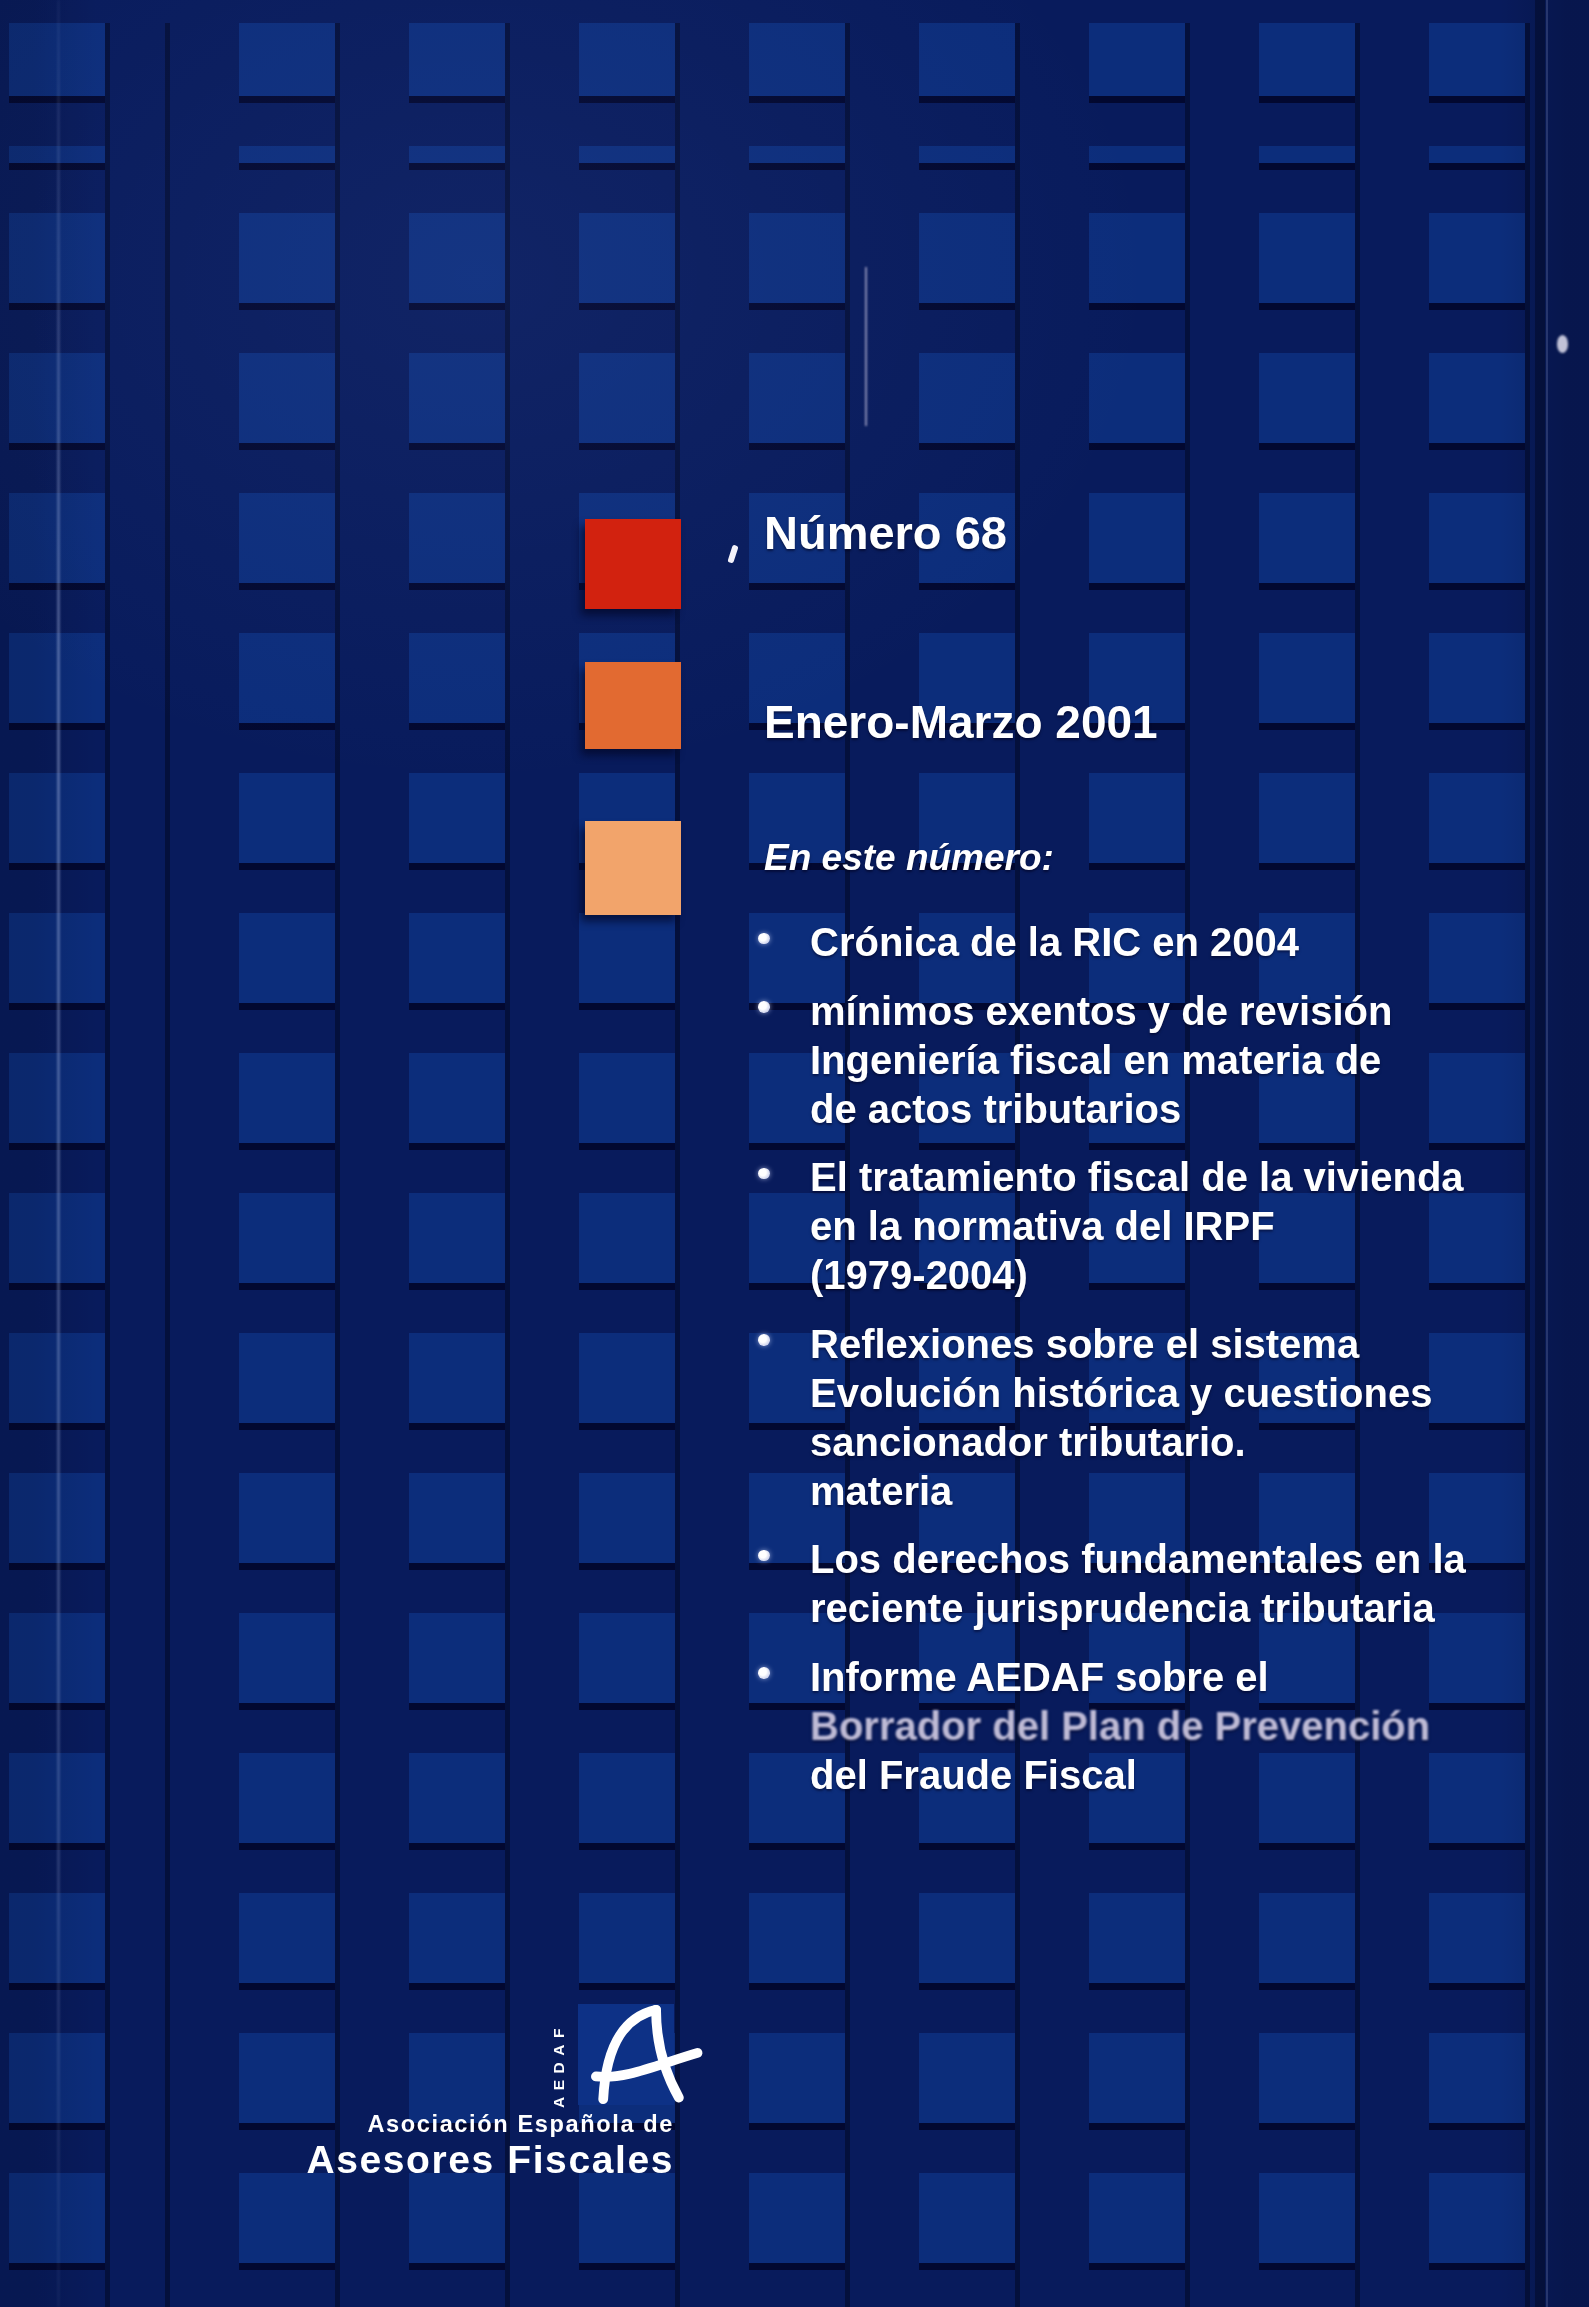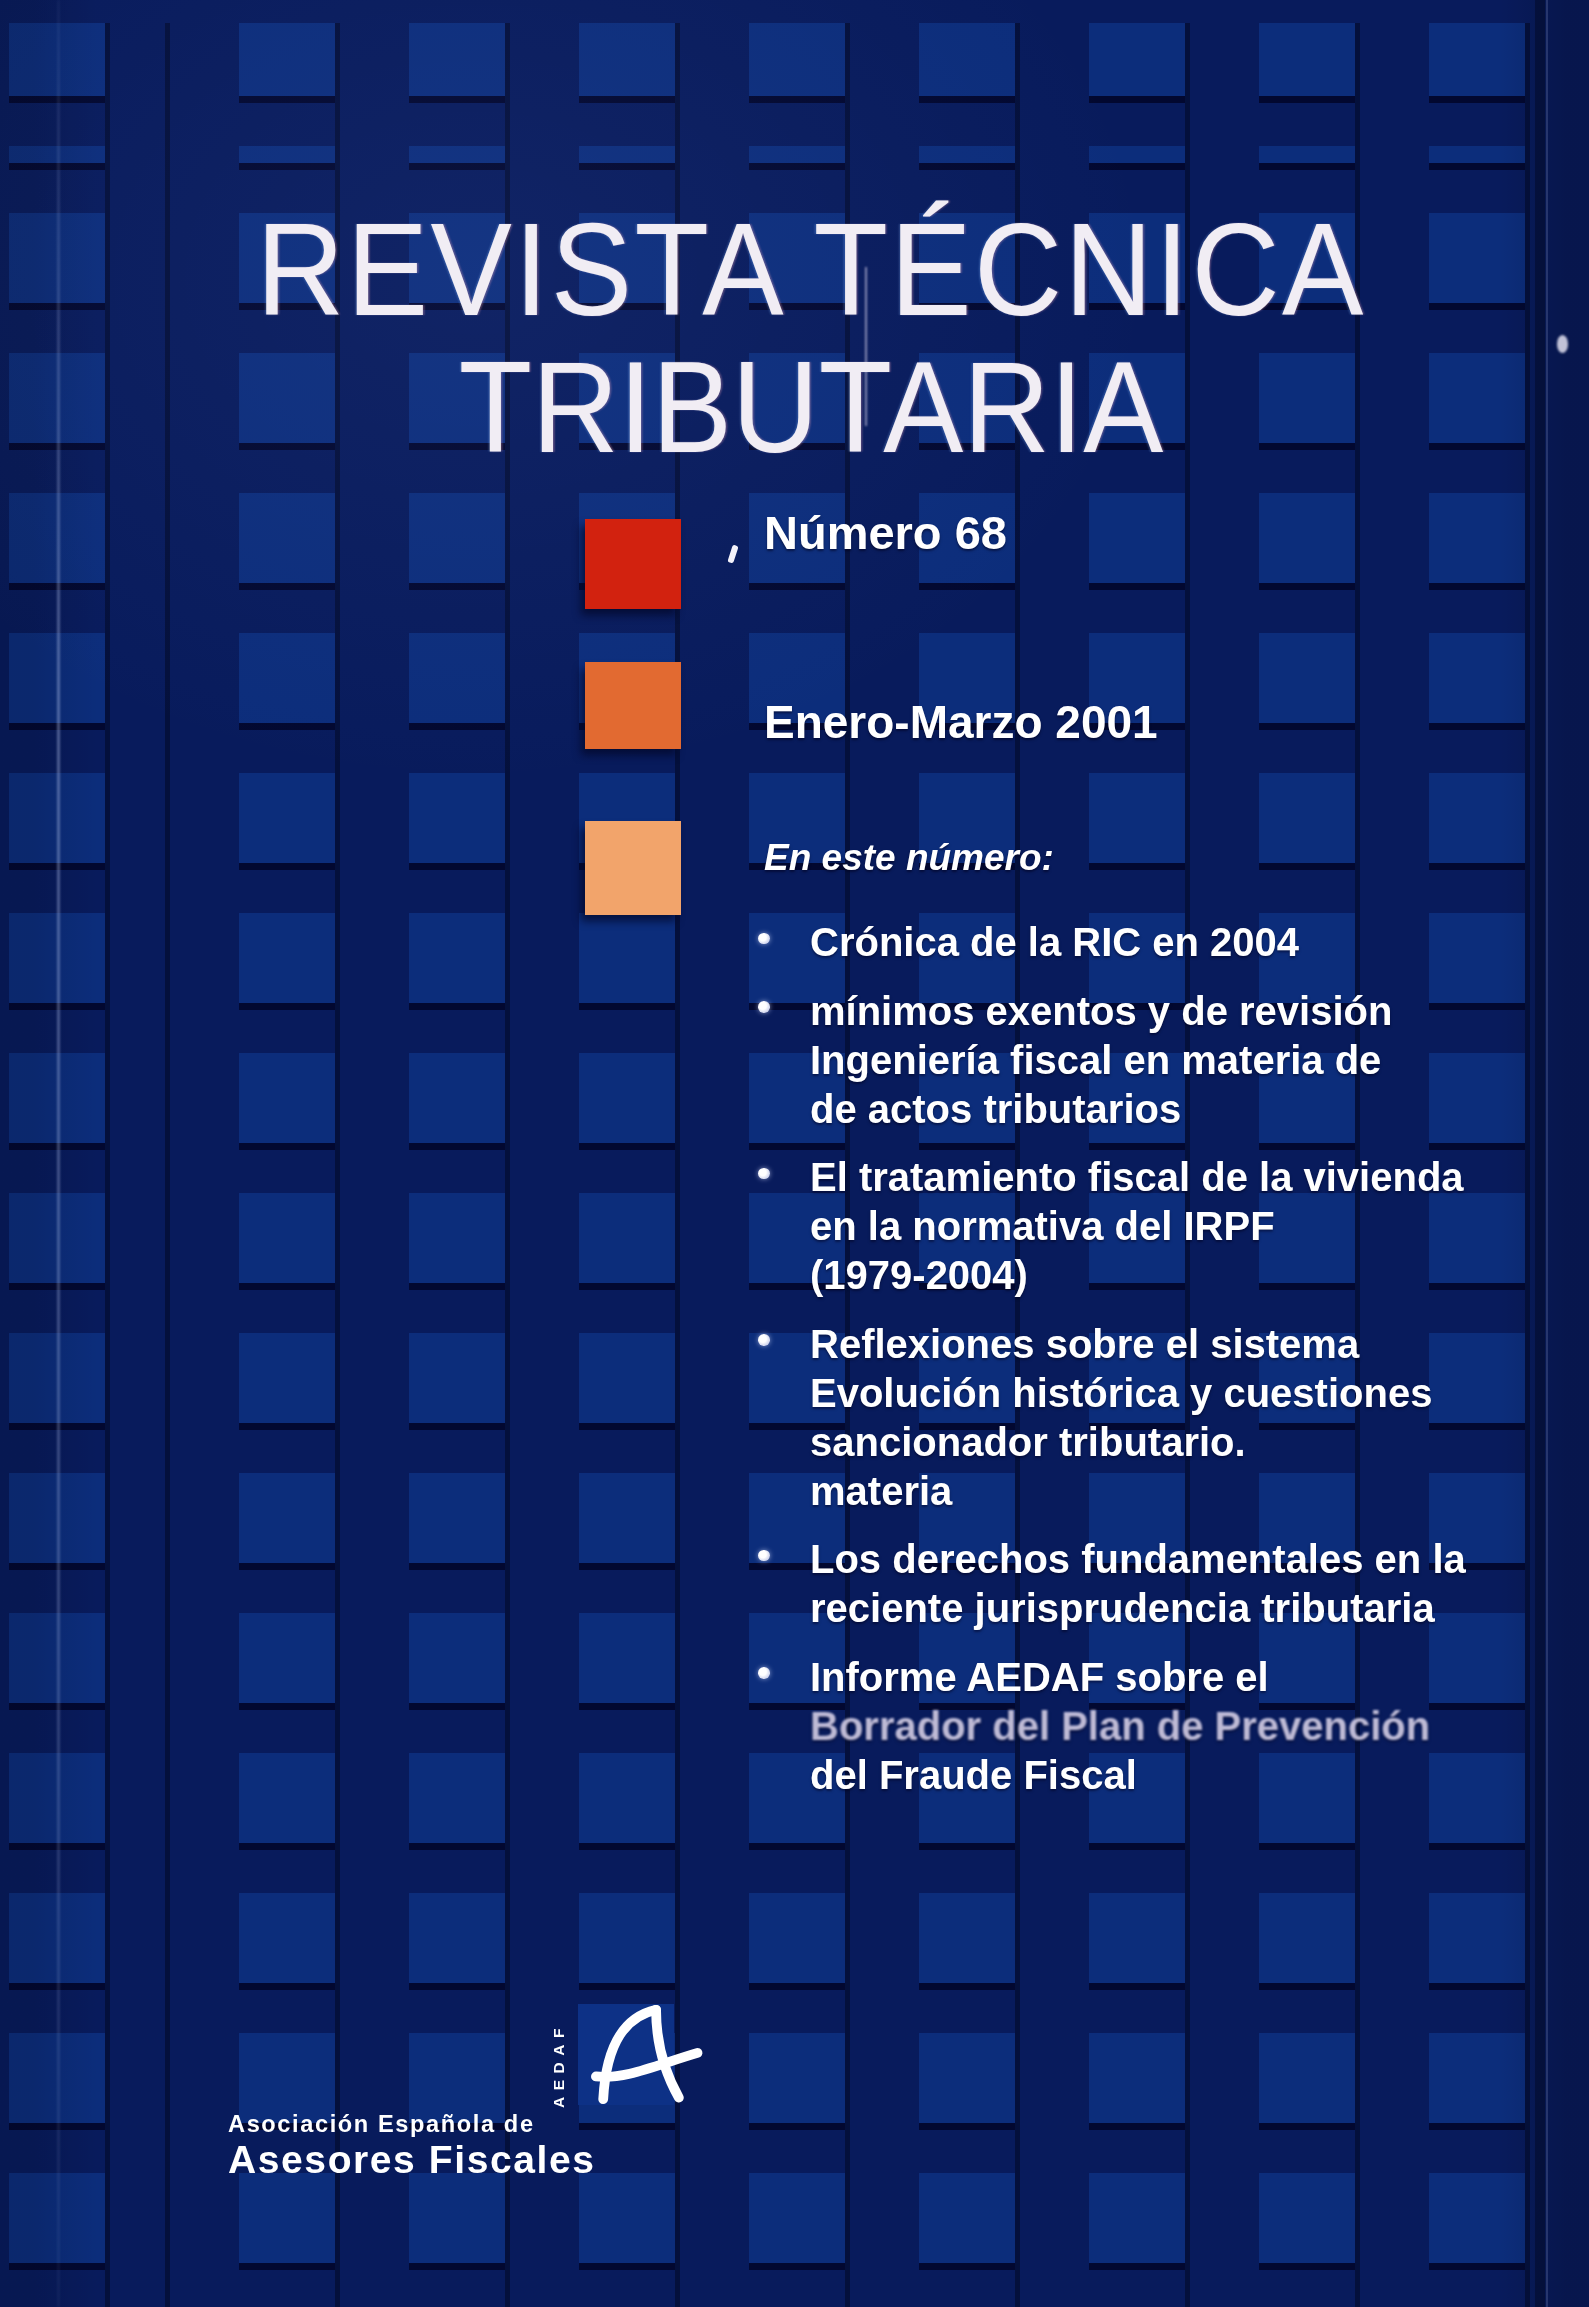--- a/index.html
+++ b/index.html
@@ -103,43 +103,39 @@
     position:absolute;left:550px;top:2004px;height:104px;
     writing-mode:vertical-rl;transform:rotate(180deg);
     color:#ffffff;font-size:15.5px;font-weight:bold;letter-spacing:6.5px;
   }
   .logo-square{
     position:absolute;left:578px;top:2004px;width:96px;height:101px;
     background:#0d3186;overflow:visible;
   }
   .logo-square svg{position:absolute;left:0;top:0;overflow:visible;}
   .publisher{
-    position:absolute;left:228px;top:2110px;width:446px;text-align:left;
+    position:absolute;left:228px;top:2110px;width:446px;text-align:right;
     color:#ffffff;
   }
   .pub-line1{font-size:23.6px;line-height:29px;font-weight:bold;letter-spacing:1.6px;}
   .pub-line2{font-size:39px;line-height:42px;font-weight:bold;letter-spacing:1.6px;}
 </style>
 </head>
 <body>
 
 <div class="cover">
 
   <div class="sheen"></div>
   <div class="crease-left"></div>
   <div class="page-edge-right"></div>
   <div class="edge-highlight"></div>
   <div class="scratch"></div>
   <div class="speck"></div>
   <div class="tick"></div>
 
-  <h1 class="title">
-    <div class="title-l1">REVISTA TÉCNICA</div>
-    <div class="title-l2">TRIBUTARIA</div>
-  </h1>
 
   <div class="csq csq-red" style="background-color: rgb(210, 34, 15);"></div>
   <div class="csq csq-orange" style="background-color: rgb(226, 106, 49);"></div>
   <div class="csq csq-peach" style="background-color: rgb(242, 164, 107);"></div>
 
   <div class="lbl lbl-numero">Número 68</div>
   <div class="lbl lbl-enero">Enero-Marzo 2001</div>
   <div class="lbl lbl-heading">En este número:</div>
 
   <div class="toc">

